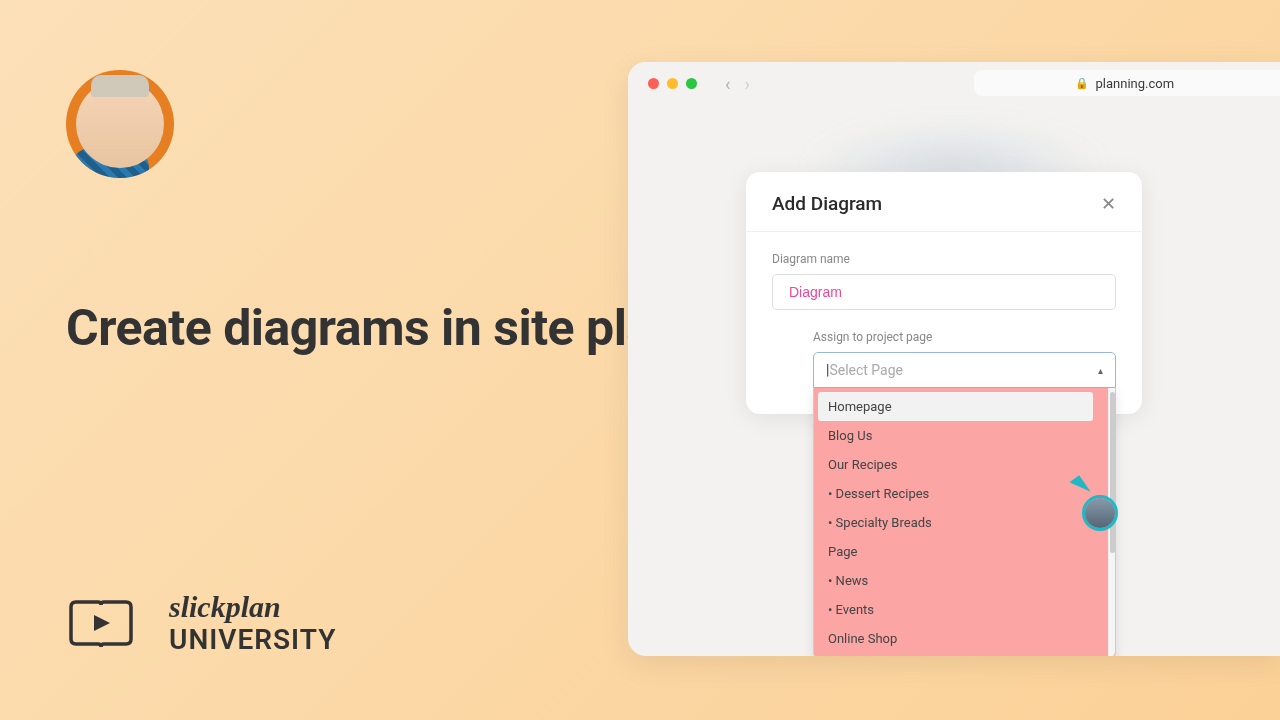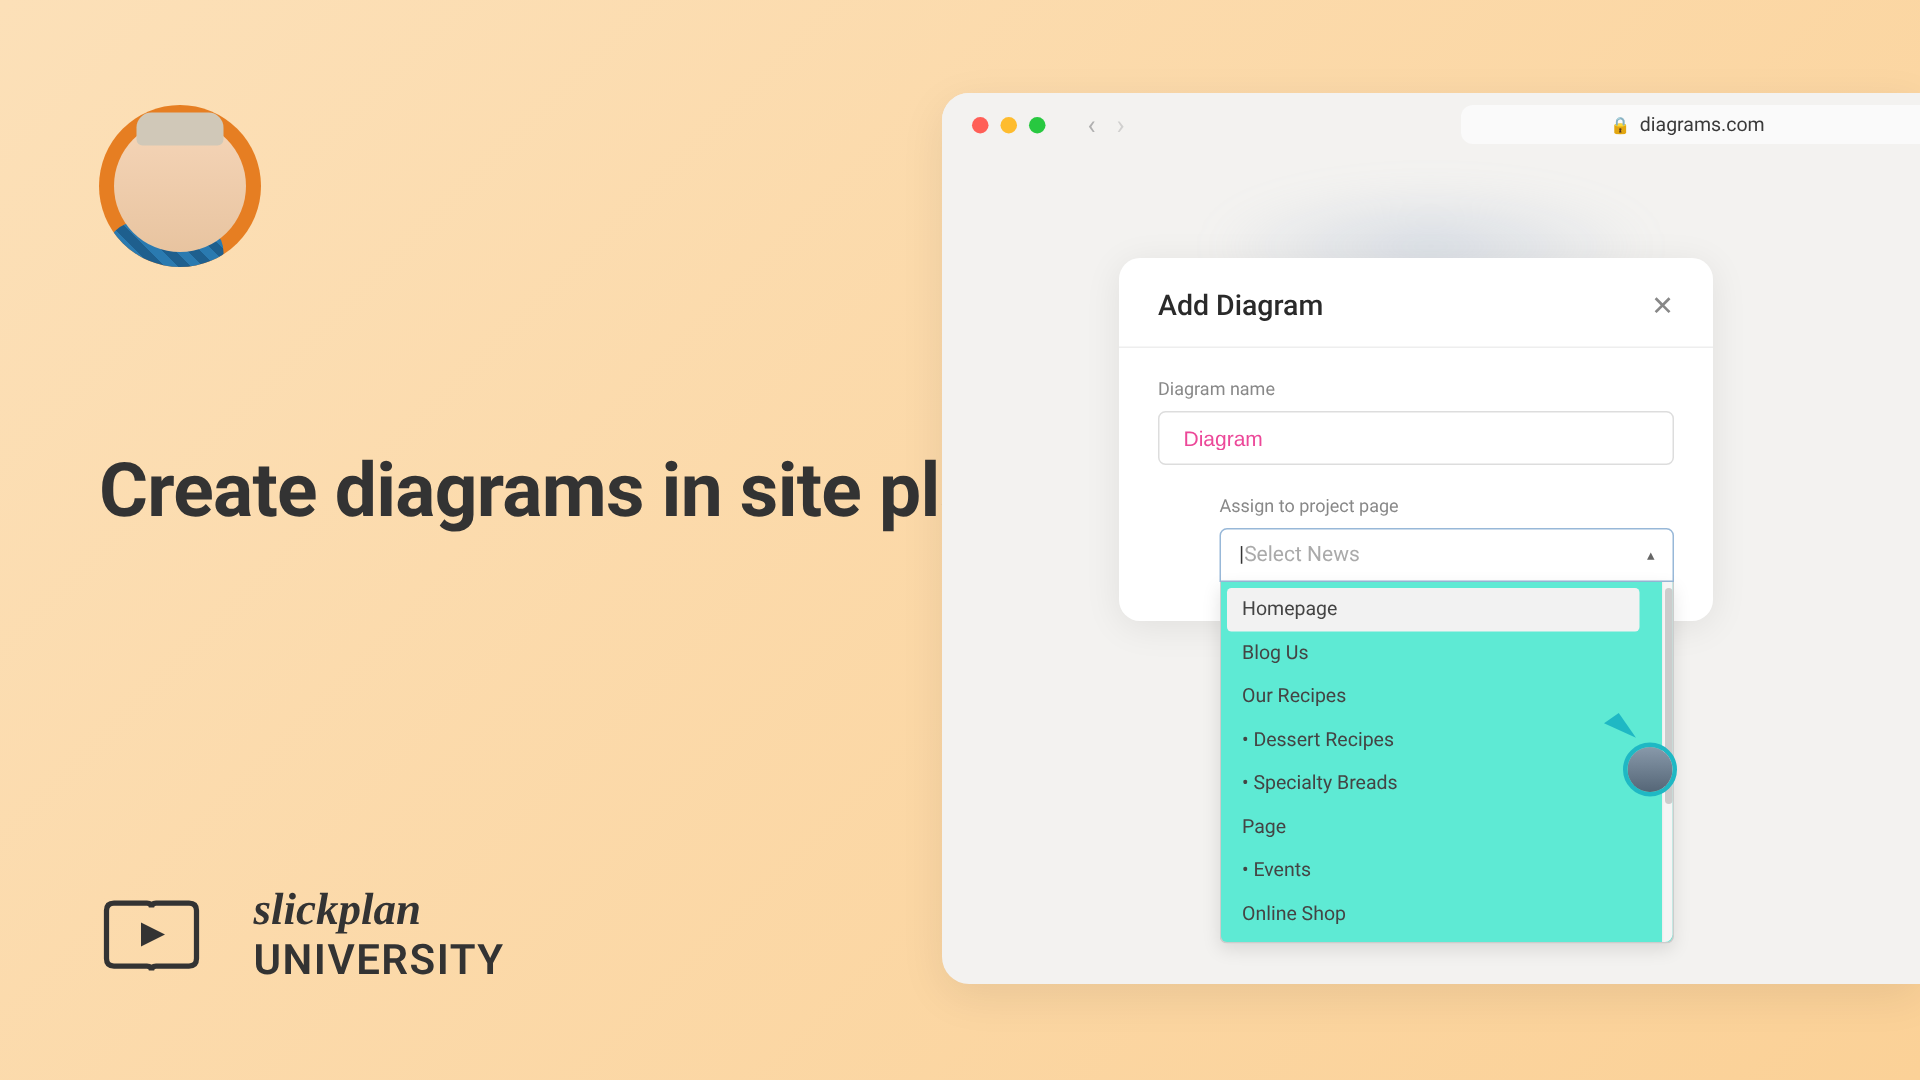--- a/index.html
+++ b/index.html
@@ -33,21 +33,21 @@
 .modal-close { color: #888; font-size: 18px; cursor: pointer; font-weight: 300; }
 .modal-div { height: 1px; background: #eee; }
 .modal-body { padding: 20px 26px 26px; }
 .field-label { font-size: 12px; color: #888; margin-bottom: 8px; }
 .field-input { width: 100%; height: 36px; border: 1px solid #ddd; border-radius: 5px; padding: 0 16px; font-size: 14px; color: #ec4899; outline: none; }
 .field-group2 { margin-top: 20px; margin-left: 41px; }
 .select-wrap { position: relative; }
 .select-input { width: 100%; height: 36px; border: 1px solid #98b8d8; border-radius: 5px 5px 0 0; padding: 0 12px; font-size: 14px; color: #aaa; outline: none; display: flex; align-items: center; justify-content: space-between; }
 .select-caret { color: #666; font-size: 10px; }
 .cursor-bar { color: #333; }
-.dropdown { position: absolute; top: 36px; left: 0; width: 100%; border: 1px solid #ccc; border-top: none; border-radius: 0 0 5px 5px; background: #5eead4; z-index: 10; box-shadow: 0 4px 12px rgba(0,0,0,0.1); display: flex; gap: 11px; }
+.dropdown { position: absolute; top: 36px; left: 0; width: 100%; border: 1px solid #ccc; border-top: none; border-radius: 0 0 5px 5px; background: #fca5a5; z-index: 10; box-shadow: 0 4px 12px rgba(0,0,0,0.1); display: flex; gap: 11px; }
 .dd-list { flex: 1; padding: 4px 4px; }
 .dd-item { padding: 7px 10px; font-size: 13px; color: #444; cursor: pointer; border-radius: 3px; }
 .dd-item.sel { background: #f2f2f2; }
 .dd-item.sub { padding-left: 10px; }
 .dd-scroll { width: 7px; background: #f5f5f5; border-left: 1px solid #eee; position: relative; border-radius: 0 0 5px 0; }
 .dd-thumb { position: absolute; top: 4px; left: 1px; width: 5px; height: 60%; background: #ccc; border-radius: 3px; }
 .cursor-fly { position: absolute; top: 373px; right: 162px; z-index: 20; }
 .cursor-arrow { width: 0; height: 0; border-left: 12px solid transparent; border-top: 20px solid #1fb8c4; transform: rotate(-35deg); }
 .cursor-avatar { width: 36px; height: 36px; border-radius: 50%; background: #1fb8c4; border: 3px solid #1fb8c4; overflow: hidden; margin-top: -2px; margin-left: 8px; }
 .cursor-avatar-inner { width: 100%; height: 100%; background: linear-gradient(180deg, #8899aa 0%, #556677 100%); }
@@ -85,51 +85,52 @@
         <div class="dot dot-r"></div>
         <div class="dot dot-y"></div>
         <div class="dot dot-g"></div>
       </div>
       <div class="nav-arrows">
         <span>‹</span>
         <span style="opacity:.5">›</span>
       </div>
       <div class="addr">
         <span class="lock">🔒</span>
-        <span>diagrams.com</span>
+        <span>planning.com</span>
       </div>
     </div>
 
     <div class="content-area">
       <div class="blur-bg"></div>
 
       <div class="modal">
         <div class="modal-head">
           <div class="modal-title">Add Diagram</div>
           <div class="modal-close">✕</div>
         </div>
         <div class="modal-div"></div>
         <div class="modal-body">
           <div class="field-label">Diagram name</div>
           <input class="field-input" value="Diagram" style="">
           <div class="field-group2">
             <div class="field-label">Assign to project page</div>
             <div class="select-wrap">
               <div class="select-input">
-                <span><span class="cursor-bar">|</span><span>Select News</span></span>
+                <span><span class="cursor-bar">|</span><span>Select Page</span></span>
                 <span class="select-caret">▴</span>
               </div>
               <div class="dropdown">
                 <div class="dd-list" id="dd-list">
                     <div class="dd-item sel">Homepage</div>
                     <div class="dd-item">Blog Us</div>
                     <div class="dd-item">Our Recipes</div>
                     <div class="dd-item sub">• Dessert Recipes</div>
                     <div class="dd-item sub">• Specialty Breads</div>
                     <div class="dd-item">Page</div>
+                    <div class="dd-item sub">• News</div>
                     <div class="dd-item sub">• Events</div>
                     <div class="dd-item">Online Shop</div>
                   </div>
                 <div class="dd-scroll">
                   <div class="dd-thumb"></div>
                 </div>
               </div>
             </div>
           </div>
         </div>

